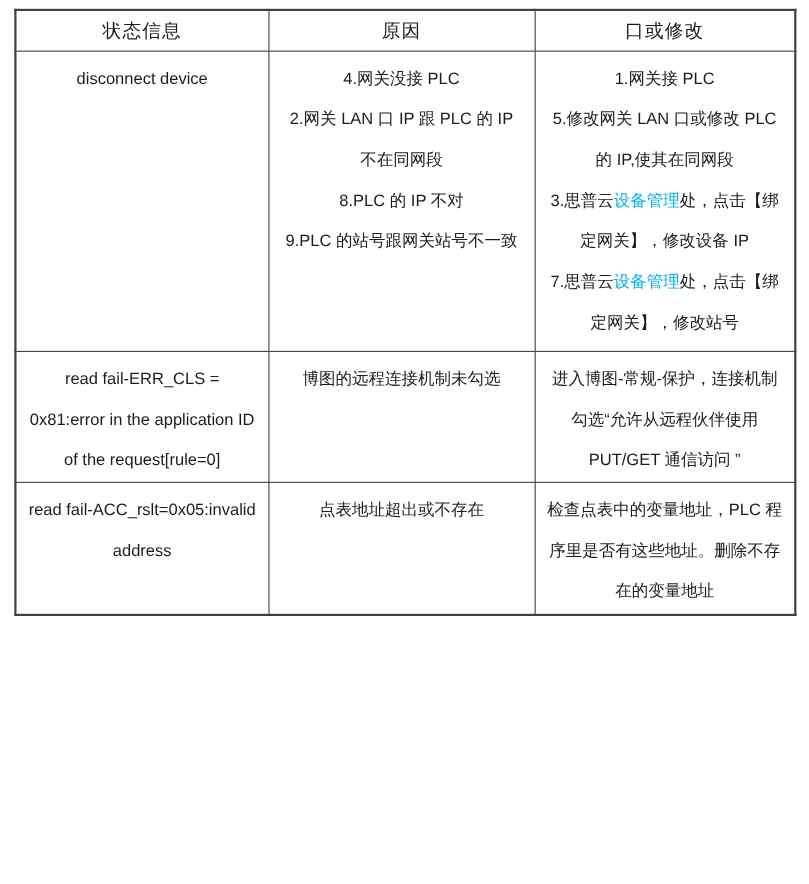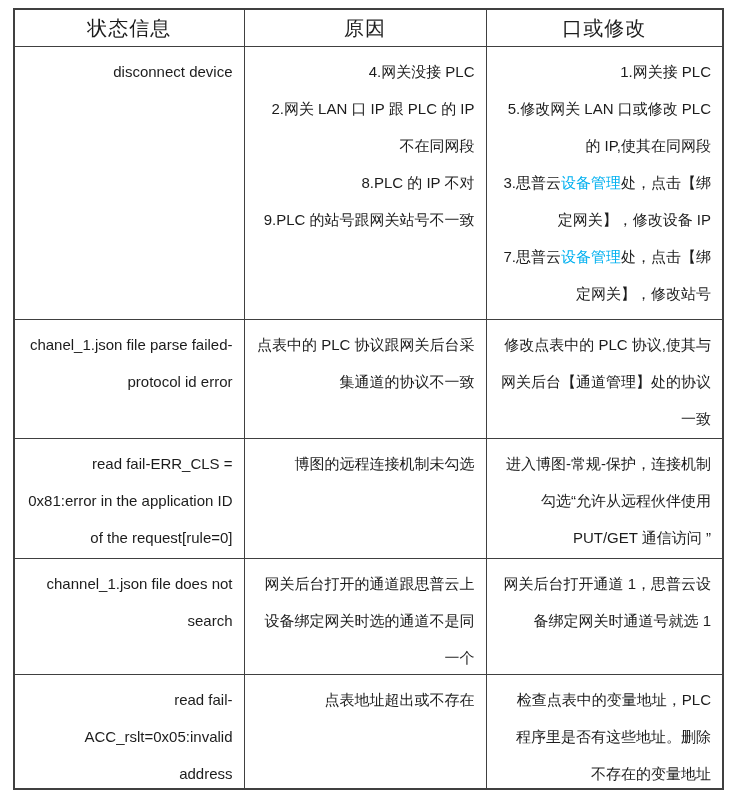--- a/index.html
+++ b/index.html
@@ -35,39 +35,39 @@
   table.doc-table td {
     border: 1px solid #404040;
     padding: 0;
     vertical-align: top;
     font-weight: normal;
   }
   table.doc-table th {
     height: 36px;
     vertical-align: middle;
     text-align: center;
-    font-size: 20px;
+    font-size: 17px;
     letter-spacing: 1px;
   }
   .cell-inner {
     box-sizing: border-box;
     overflow: hidden;
     padding: 6px 11px 0 11px;
   }
   
   tbody tr:nth-child(1) .cell-inner { height: 272px; }
   tbody tr:nth-child(2) .cell-inner { height: 118px; }
   tbody tr:nth-child(3) .cell-inner { height: 119px; }
   tbody tr:nth-child(4) .cell-inner { height: 115px; }
   tbody tr:nth-child(5) .cell-inner { height: 113px; padding-left: 28px; }
   p.para {
     margin: 0;
     font-size: 15px;
     line-height: 37px;
-    text-align: right;
+    text-align: center;
     word-break: break-word;
   }
   span.accent {
     
   }
 </style>
 </head>
 <body>
 
 <div class="page">
@@ -104,65 +104,31 @@
               <p class="para"><span>1.网关接 PLC</span></p>
               <p class="para"><span>5.修改网关 LAN 口或修改 PLC 的 IP,使其在同网段</span></p>
               <p class="para"><span>3.思普云</span><span class="accent" style="color: rgb(0, 176, 240);">设备管理</span><span>处，点击【绑定网关】，修改设备 IP</span></p>
               <p class="para"><span>7.思普云</span><span class="accent" style="color: rgb(0, 176, 240);">设备管理</span><span>处，点击【绑定网关】，修改站号</span></p>
             </div>
           </td>
         </tr>
         <tr>
           <td>
             <div class="cell-inner">
-              <p class="para"><span>chanel_1.json file parse failed-protocol id error</span></p>
-            </div>
-          </td>
-          <td>
-            <div class="cell-inner">
-              <p class="para"><span>点表中的 PLC 协议跟网关后台采集通道的协议不一致</span></p>
-            </div>
-          </td>
-          <td>
-            <div class="cell-inner">
-              <p class="para"><span>修改点表中的 PLC 协议,使其与网关后台【通道管理】处的协议一致</span></p>
-            </div>
-          </td>
-        </tr>
-        <tr>
-          <td>
-            <div class="cell-inner">
               <p class="para"><span>read fail-ERR_CLS = 0x81:error in the application ID of the request[rule=0]</span></p>
             </div>
           </td>
           <td>
             <div class="cell-inner">
               <p class="para"><span>博图的远程连接机制未勾选</span></p>
             </div>
           </td>
           <td>
             <div class="cell-inner">
               <p class="para"><span>进入博图-常规-保护，连接机制勾选“允许从远程伙伴使用 PUT/GET 通信访问 ”</span></p>
-            </div>
-          </td>
-        </tr>
-        <tr>
-          <td>
-            <div class="cell-inner">
-              <p class="para"><span>channel_1.json file does not search</span></p>
-            </div>
-          </td>
-          <td>
-            <div class="cell-inner">
-              <p class="para"><span>网关后台打开的通道跟思普云上设备绑定网关时选的通道不是同一个</span></p>
-            </div>
-          </td>
-          <td>
-            <div class="cell-inner">
-              <p class="para"><span>网关后台打开通道 1，思普云设备绑定网关时通道号就选 1</span></p>
             </div>
           </td>
         </tr>
         <tr>
           <td>
             <div class="cell-inner">
               <p class="para"><span>read fail-ACC_rslt=0x05:invalid address</span></p>
             </div>
           </td>
           <td>

